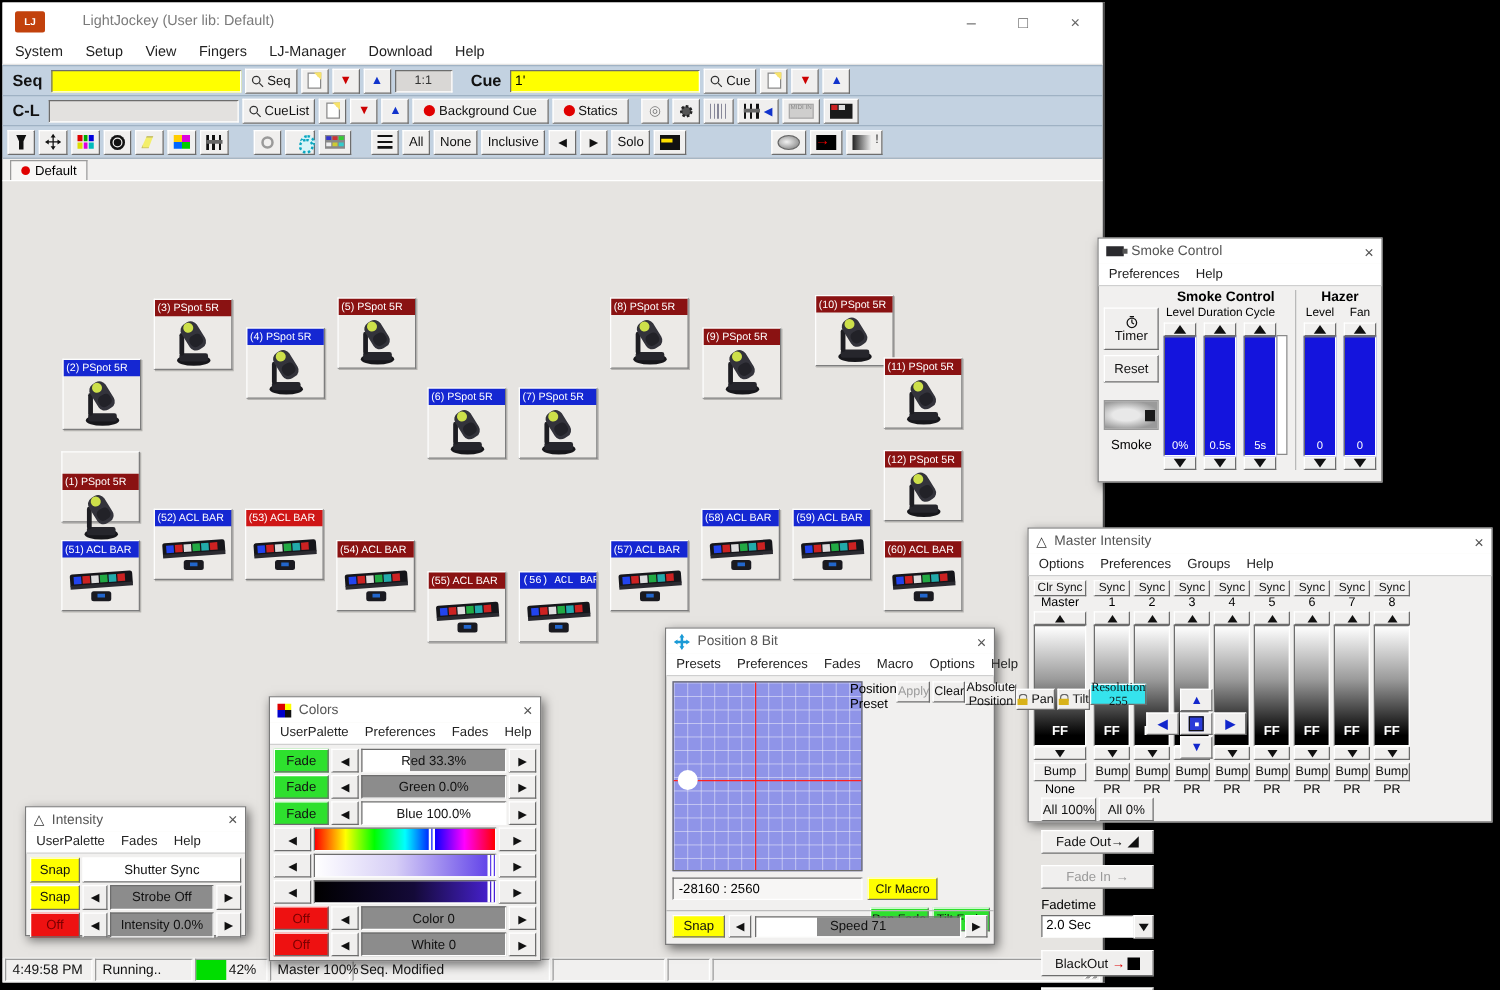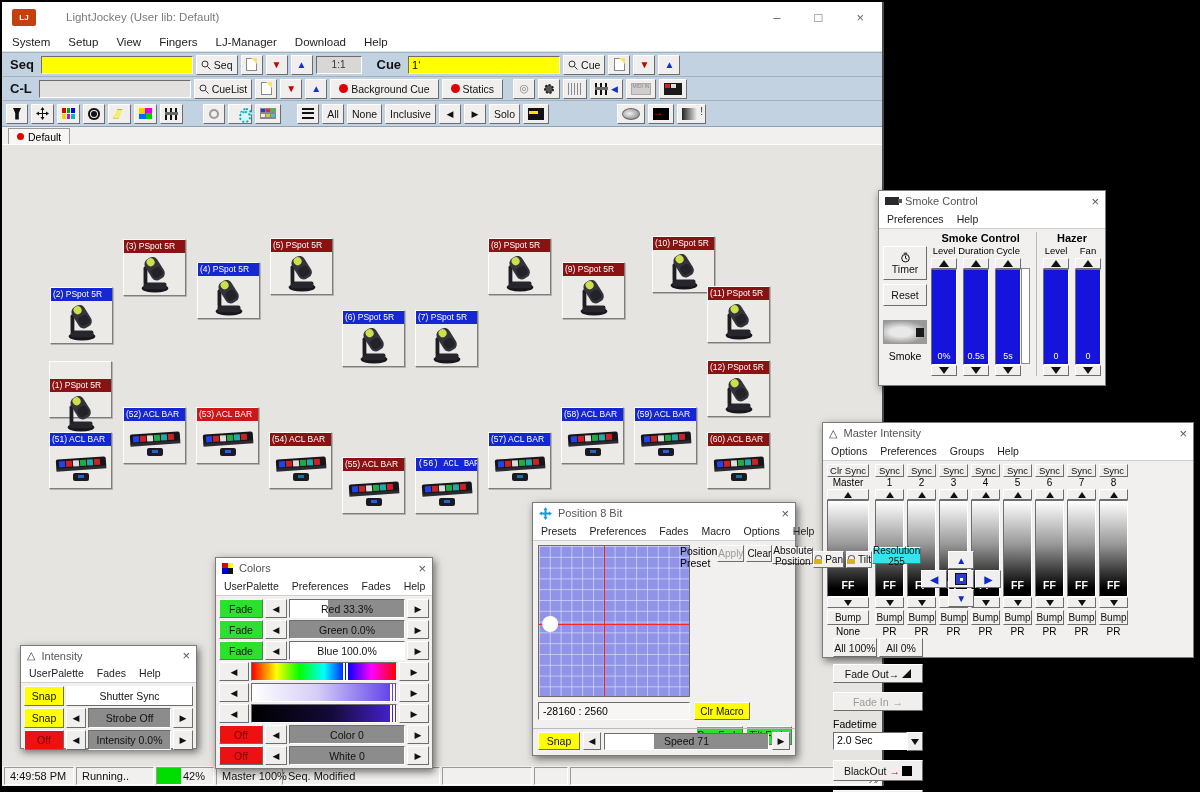--- a/index.html
+++ b/index.html
@@ -138,21 +138,21 @@
   .pos-dot { position:absolute; left:5%; top:52%; width:16px; height:16px; border-radius:50%;
     background:#fff; transform:translate(-30%,-50%); }
   .pos-coords { position:absolute; left:5px; top:161px; width:152px; height:18px; background:#f7f6f5;
     font-size:10.5px; display:flex; align-items:center; padding:0 4px; }
   .pos-clrmacro { position:absolute; left:161px; top:161px; width:56px; height:18px; font-size:10px; }
   .pos-right { position:absolute; left:147px; top:4px; width:96px; display:flex; flex-direction:row; }
   .pos-right .lbl { font-size:10.5px; margin-bottom:2px; }
   .pr-row { display:flex; gap:2px; }
   .pr-row .btn { flex:1; height:17px; font-size:10px; gap:2px; }
   .pos-right > .btn { height:17px; font-size:10px; margin-top:2px; }
-  .res-btn { background:#35e3ed; font-size:10px !important; }
+  .res-btn { background:#35e3ed; font-size:10px !important;font-family:Liberation Serif, serif; }
   .pad { display:grid; grid-template-columns:26px 26px 26px; grid-template-rows:18px 18px 18px;
     justify-content:center; margin-top:6px; gap:1px; }
   .pad .btn { font-size:10px; color:#1227cc; font-weight:bold; padding:0; }
   .pad-ctr-ico { width:12px; height:12px; background:#2a3bd8; border:1px solid #111; position:relative; }
   .pad-ctr-ico::after { content:""; position:absolute; left:4px; top:4px; width:3px; height:3px; background:#fff; }
   .pos-fade-row { position:absolute; left:163px; top:185px; width:96px; display:flex; gap:3px; }
   .pos-fade-row .btn { flex:1; height:19px; font-size:10px; background:#2ee02e; }
   .pos-bottom { position:absolute; left:0; bottom:0; width:100%; height:25px; border-top:1px solid #bbb;
     display:flex; align-items:center; gap:3px; padding:0 5px; }
   .pos-snap { width:42px; height:18px; background:#ffff00; font-size:10.5px; }

